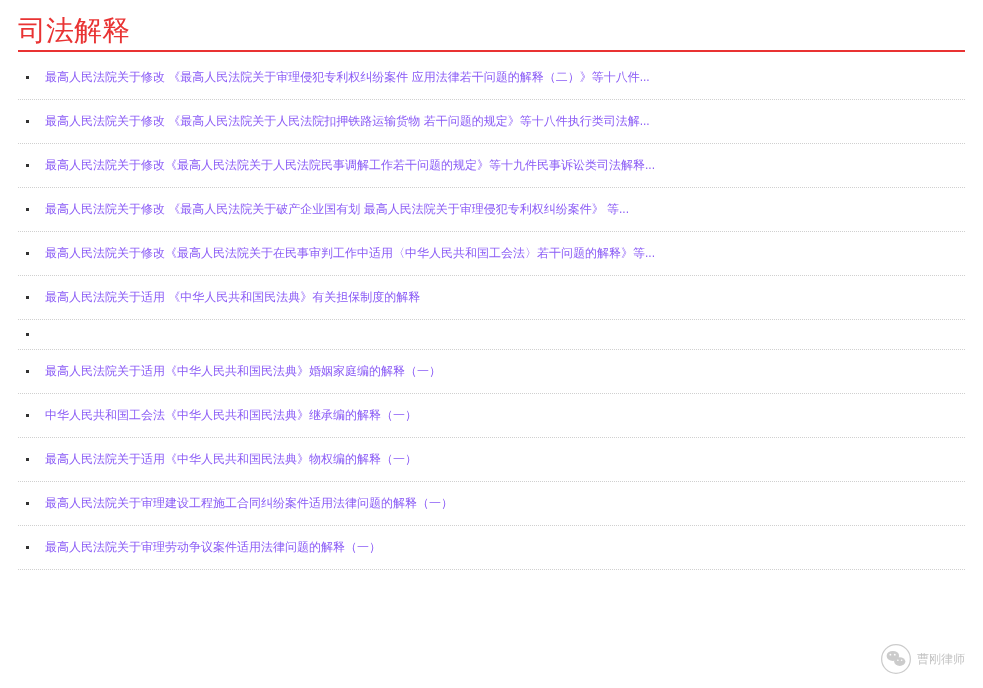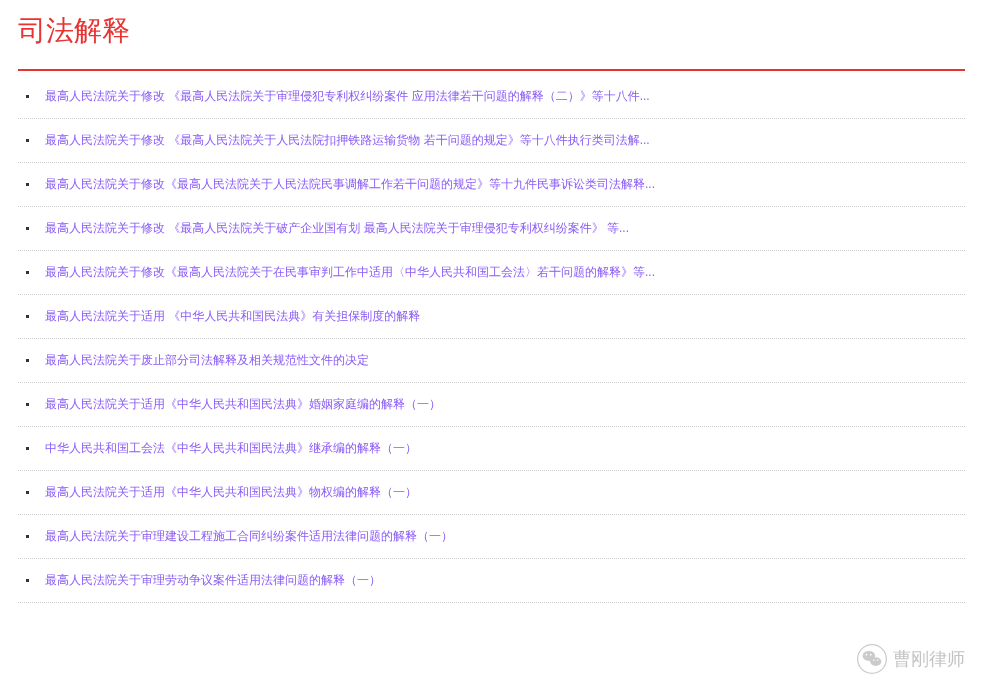--- a/index.html
+++ b/index.html
@@ -15,21 +15,21 @@
       position: relative;
       overflow: hidden;
     }
     .container {
       padding: 12px 18px 0 18px;
     }
     .title {
       color: #e93333;
       font-size: 28px;
       font-weight: 400;
-      padding-bottom: 19px;
+      padding-bottom: 0;
       border-bottom: 2px solid #e93333;
       margin-bottom: 4px;
     }
     .list {
       list-style: none;
     }
     .list-item {
       display: flex;
       align-items: center;
       padding: 13px 0 13px 8px;
@@ -64,21 +64,21 @@
       width: 30px;
       height: 30px;
       display: inline-block;
     }
     .wechat-icon svg {
       width: 100%;
       height: 100%;
     }
     .wechat-text {
       color: #888;
-      font-size: 18px;
+      font-size: 12px;
       font-weight: 500;
     }
   </style>
 </head>
 <body>
 
 <div class="container">
   <h1 class="title">司法解释</h1>
   <ul class="list">
     <li class="list-item">
@@ -100,21 +100,20 @@
     <li class="list-item">
       <span class="bullet"></span>
       <span class="item-text">最高人民法院关于修改《最高人民法院关于在民事审判工作中适用〈中华人民共和国工会法〉若干问题的解释》等...</span>
     </li>
     <li class="list-item">
       <span class="bullet"></span>
       <span class="item-text">最高人民法院关于适用 《中华人民共和国民法典》有关担保制度的解释</span>
     </li>
     <li class="list-item">
       <span class="bullet"></span>
-      <span class="item-text">最高人民法院关于废止部分司法解释及相关规范性文件的决定</span>
     </li>
     <li class="list-item">
       <span class="bullet"></span>
       <span class="item-text">最高人民法院关于适用《中华人民共和国民法典》婚姻家庭编的解释（一）</span>
     </li>
     <li class="list-item">
       <span class="bullet"></span>
       <span class="item-text">中华人民共和国工会法《中华人民共和国民法典》继承编的解释（一）</span>
     </li>
     <li class="list-item">

